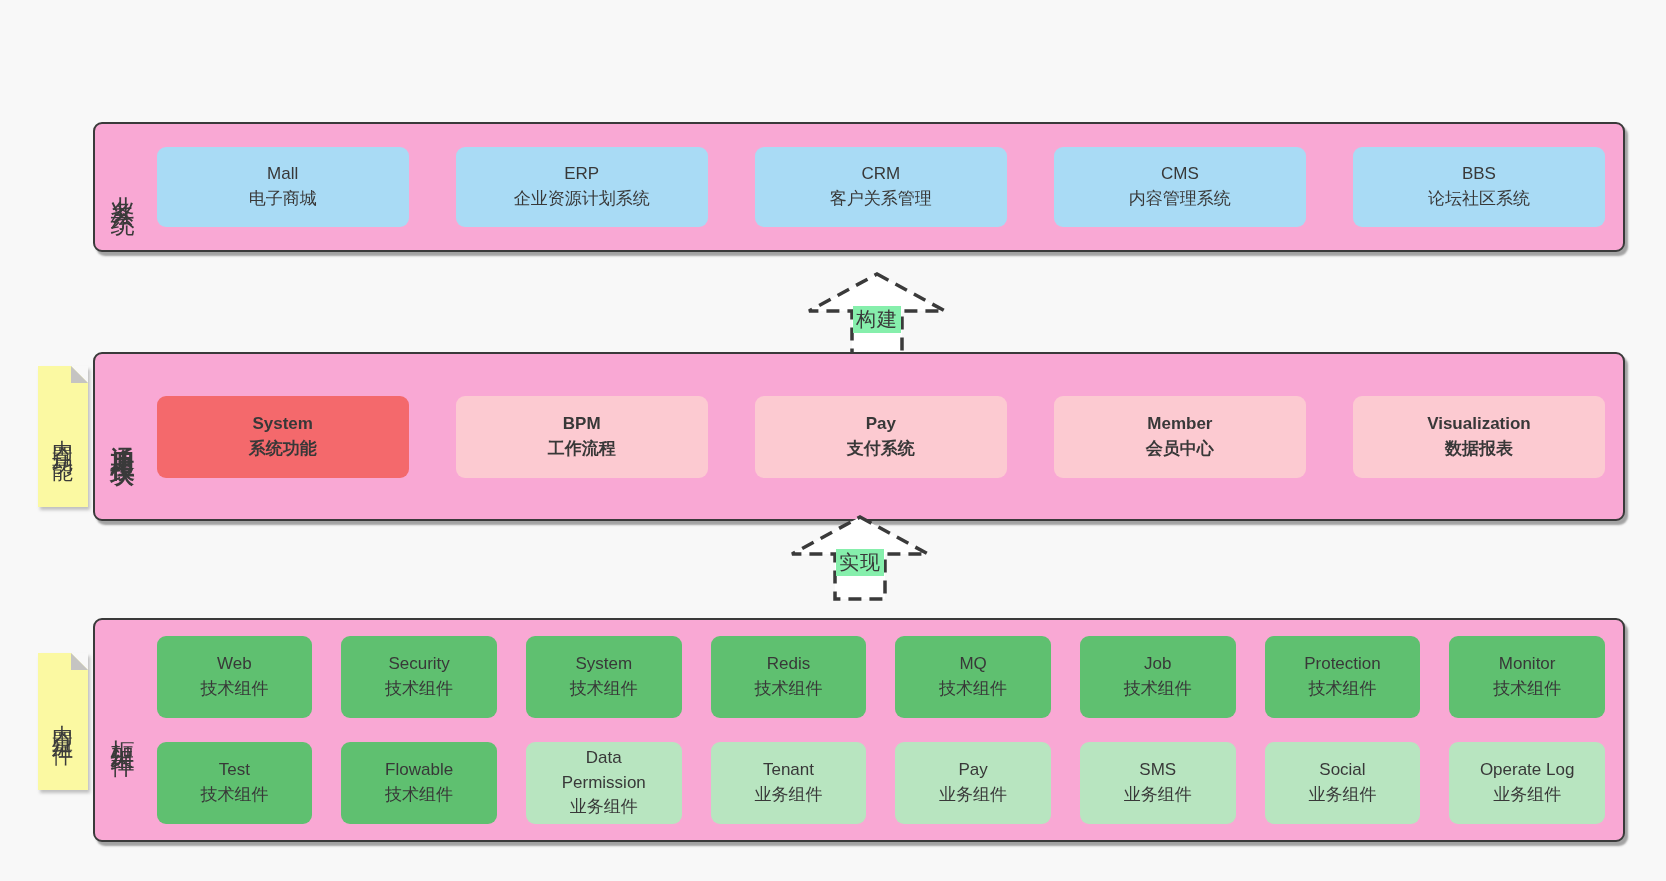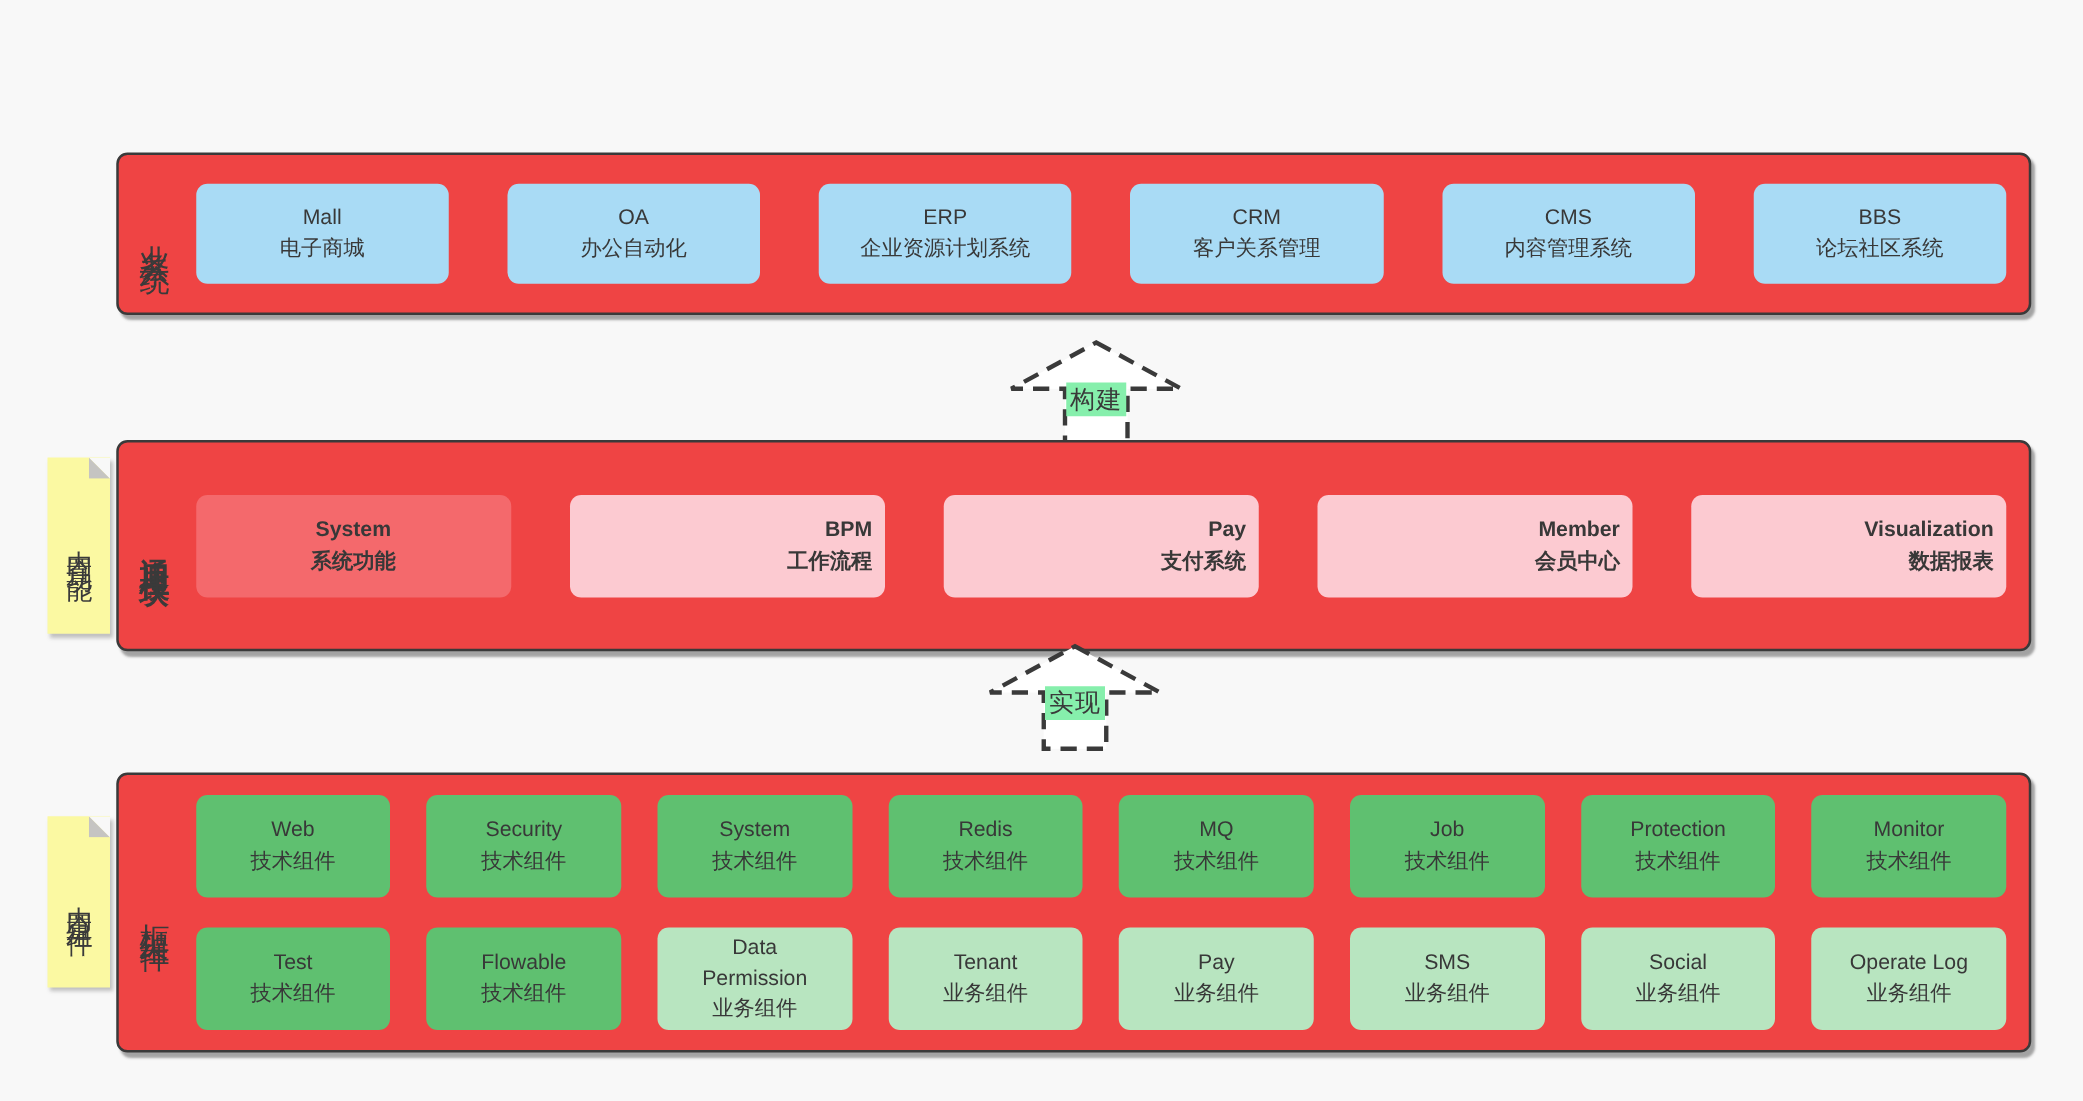--- a/index.html
+++ b/index.html
@@ -3,21 +3,21 @@
 <meta charset="utf-8">
 <style>
   html,body{margin:0;padding:0;}
   body{
     width:1666px;height:881px;position:relative;overflow:hidden;
     background:#f8f8f8;color:#3a3a3a;
     font-family:"Liberation Sans","DejaVu Sans",sans-serif;
   }
   .panel{
     position:absolute;left:93px;width:1532px;box-sizing:border-box;
-    background:#ef4444;border:2px solid #3a3a3a;border-radius:9px;
+    background:#f9a8d4;border:2px solid #3a3a3a;border-radius:9px;
     box-shadow:3px 4px 2px rgba(60,60,60,.45);
     display:flex;align-items:center;
   }
   .panel-top{top:122px;height:130px;}
   .panel-mid{top:352px;height:169px;font-weight:bold;}
   .panel-bottom{top:618px;height:224px;}
   .side-label{
     flex:0 0 auto;margin-left:14px;
     writing-mode:vertical-lr;text-orientation:upright;
     font-size:24px;letter-spacing:5px;line-height:1.15;color:#3a3a3a;
@@ -28,21 +28,21 @@
   .box{
     flex:1;border-radius:9px;box-sizing:border-box;
     display:flex;flex-direction:column;align-items:center;justify-content:center;
     text-align:center;font-size:17px;line-height:1.45;padding:4px 10px;color:#383838;
   }
   .panel-top .box{height:80px;}
   .panel-mid .box{height:82px;}
   .panel-bottom .box{height:82px;padding:12px 16px;}
   .box.blue{background:#a9dbf5;}
   .box.red{background:#f4696c;}
-  .box.pink{background:#fccad1;align-items:flex-end;}
+  .box.pink{background:#fccad1;}
   .box.green{background:#5fc070;}
   .box.light{background:#b8e5c0;}
   .sticky{
     position:absolute;left:38px;width:50px;background:#fbf9a2;
     box-shadow:2px 3px 3px rgba(110,110,110,.4);
     display:flex;align-items:center;justify-content:center;
   }
   .sticky-mid{top:366px;height:141px;}
   .sticky-bottom{top:653px;height:137px;}
   .sticky .fold-cut{
@@ -73,24 +73,20 @@
 
   <section class="panel panel-top">
     <div class="side-label">业务系统</div>
     <div class="rows">
       <div class="row">
         <div class="box blue">
           <span class="box-name">Mall</span>
           <span class="box-desc">电子商城</span>
         </div>
         <div class="box blue">
-          <span class="box-name">OA</span>
-          <span class="box-desc">办公自动化</span>
-        </div>
-        <div class="box blue">
           <span class="box-name">ERP</span>
           <span class="box-desc">企业资源计划系统</span>
         </div>
         <div class="box blue">
           <span class="box-name">CRM</span>
           <span class="box-desc">客户关系管理</span>
         </div>
         <div class="box blue">
           <span class="box-name">CMS</span>
           <span class="box-desc">内容管理系统</span>

